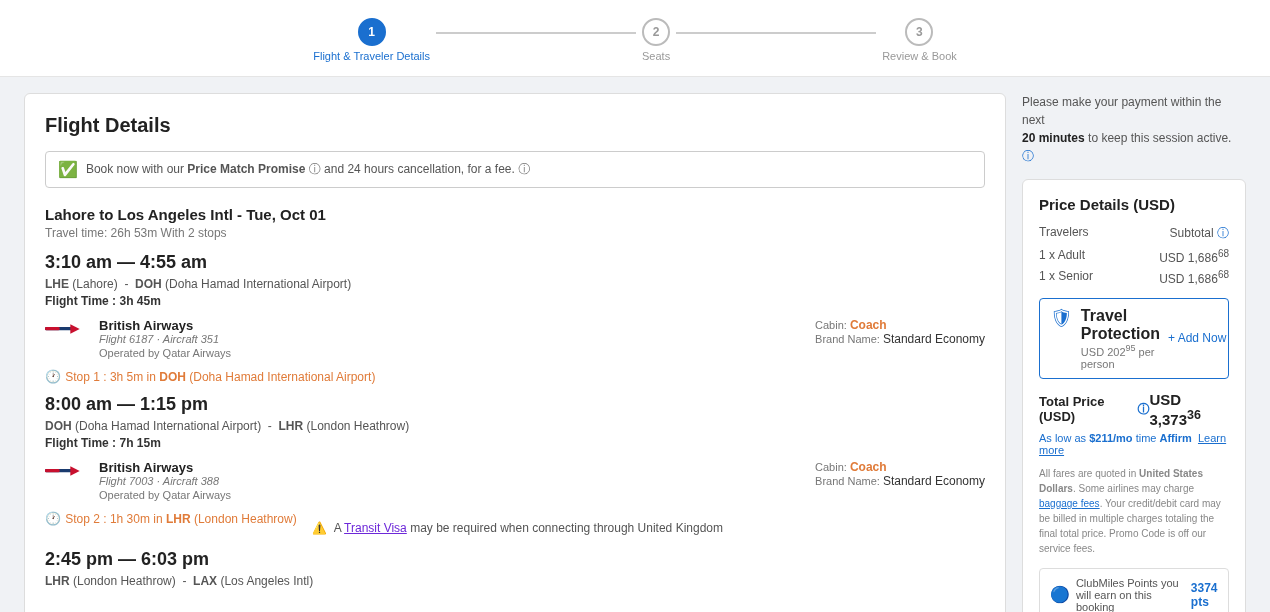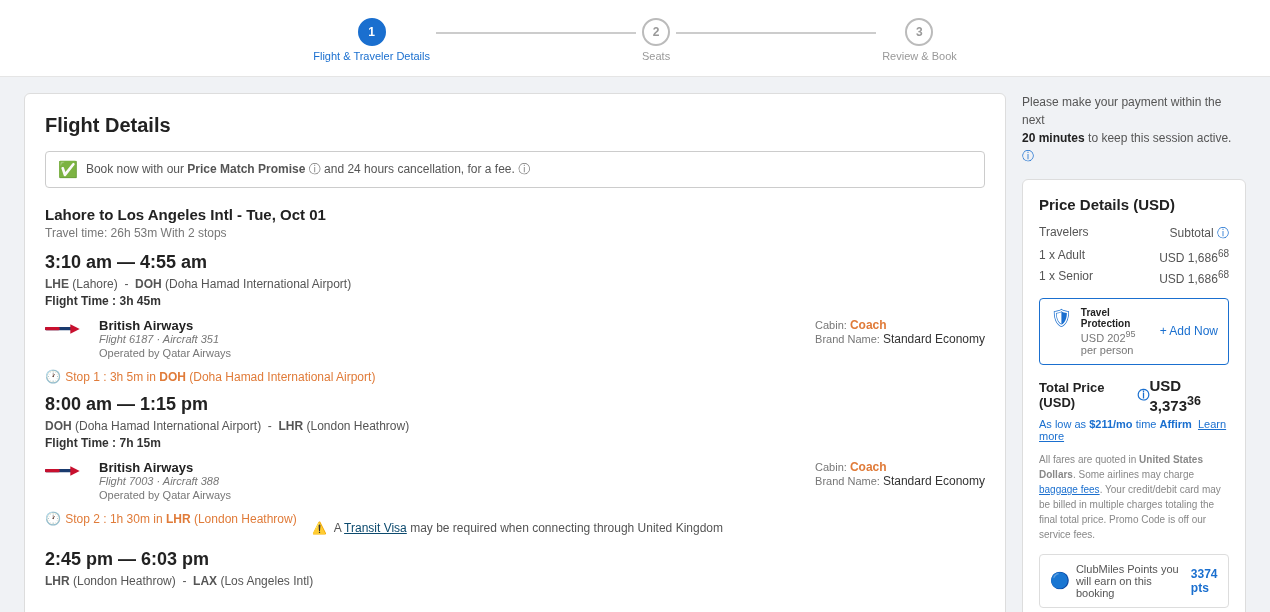--- a/index.html
+++ b/index.html
@@ -208,21 +208,21 @@
       color: #555;
       display: flex;
       align-items: center;
       gap: 6px;
       margin-top: 10px;
     }
     .transit-warning .warn-icon {
       color: #e07b39;
     }
     .transit-warning a {
-      color: #0c4a6e;
+      color: #6d28d9;
       text-decoration: underline;
     }
 
     
     .price-panel {
       width: 224px;
       flex-shrink: 0;
     }
 
     .payment-notice {
@@ -279,21 +279,21 @@
       display: flex;
       align-items: flex-start;
       gap: 8px;
     }
     .protection-icon {
       color: #1a6fcf;
       font-size: 18px;
       flex-shrink: 0;
     }
     .protection-text .prot-title {
-      font-size: 10px;
+      font-size: 16px;
       font-weight: bold;
       color: #222;
     }
     .protection-text .prot-price {
       font-size: 11px;
       color: #777;
     }
     .protection-text .prot-price sup {
       font-size: 9px;
     }

